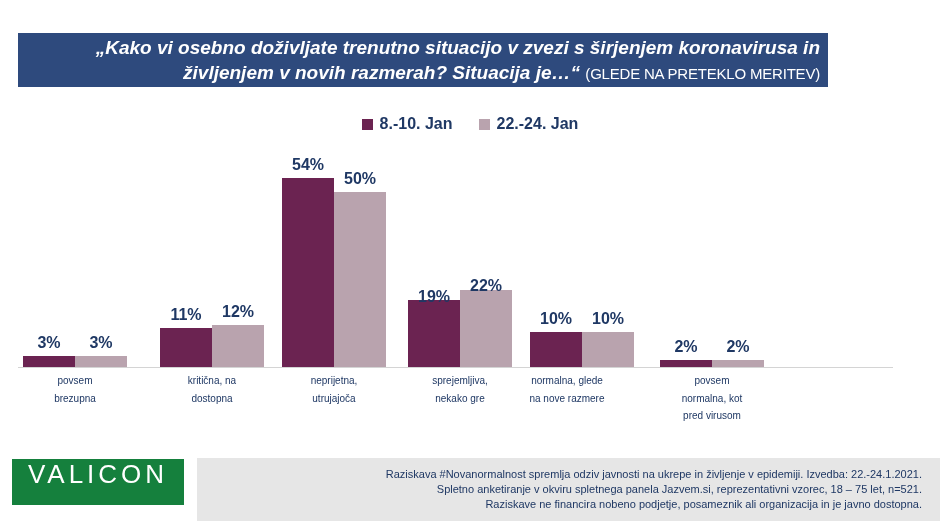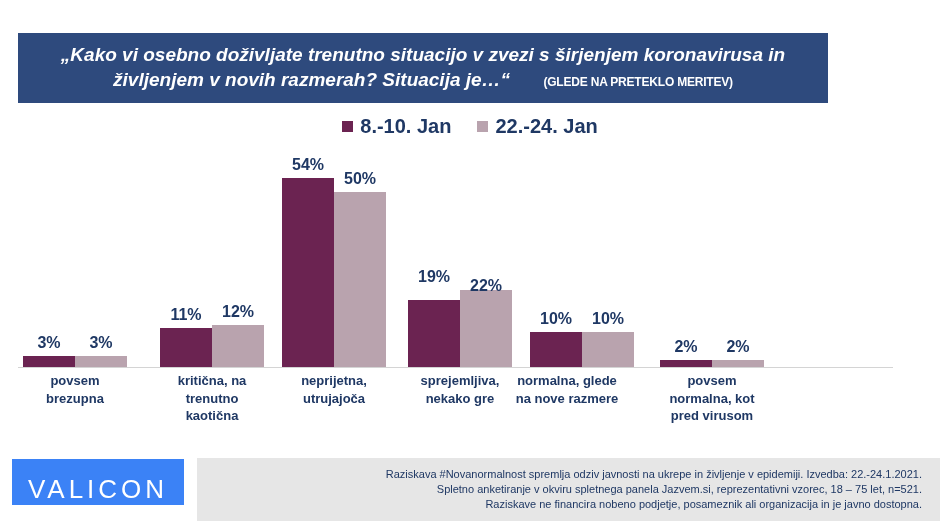--- a/index.html
+++ b/index.html
@@ -14,44 +14,43 @@
     overflow: hidden;
     position: relative;
   }
 
   
   #title-banner {
     position: absolute;
     left: 18px;
     top: 33px;
     width: 810px;
-    height: 70px;
+    height: 54px;
     background: #2E4A7D;
     box-sizing: border-box;
     display: flex;
     flex-direction: column;
-    align-items: center;
+    align-items: flex-end;
     justify-content: center;
-    padding: 4px 15px;
+    padding: 4px 8px;
   }
   .title-line {
     color: #ffffff;
     text-align: center;
     font-size: 19px;
     line-height: 25px;
     font-style: italic;
     font-weight: bold;
     white-space: nowrap;
   }
   .title-line .subtitle {
     font-style: normal;
-    font-weight: bold;
-    font-size: 12px;
+    font-weight: normal;
+    font-size: 15px;
     letter-spacing: -0.2px;
-    margin-left: 28px;
   }
 
   
   #legend {
     position: absolute;
     left: 0;
     top: 115px;
     width: 940px;
     display: flex;
     justify-content: center;
@@ -62,21 +61,21 @@
     display: flex;
     align-items: center;
     gap: 7px;
   }
   .legend-swatch {
     width: 11px;
     height: 11px;
     display: inline-block;
   }
   .legend-label {
-    font-size: 20px;
+    font-size: 16px;
     font-weight: bold;
     color: #1F3864;
     white-space: nowrap;
   }
 
   
   #plot {
     position: absolute;
     left: 0;
     top: 140px;
@@ -134,22 +133,22 @@
     position: absolute;
     left: 0;
     top: 372px;
     width: 940px;
     height: 64px;
   }
   .cat-label {
     position: absolute;
     top: 0;
     text-align: center;
-    font-size: 13px;
-    font-weight: bold;
+    font-size: 10px;
+    font-weight: normal;
     line-height: 17.5px;
     color: #1F3864;
   }
 
   
   #footer-panel {
     position: absolute;
     left: 197px;
     top: 458px;
     width: 743px;
@@ -168,23 +167,23 @@
     color: #1F3864;
     text-align: right;
     white-space: nowrap;
   }
   #valicon-logo {
     position: absolute;
     left: 12px;
     top: 459px;
     width: 172px;
     height: 46px;
-    background: #3b82f6;
-    display: flex;
-    align-items: flex-end;
+    background: #15803d;
+    display: flex;
+    align-items: flex-start;
     justify-content: center;
   }
   #valicon-logo .logo-text {
     color: #ffffff;
     font-size: 26px;
     letter-spacing: 4px;
     font-weight: normal;
     font-family: "Liberation Sans", sans-serif;
   }
 </style>
@@ -241,21 +240,21 @@
         </div>
         <div class="bar-slot">
           <div class="bar-value" style="bottom: 179px;">50%</div>
           <div class="bar-rect" title="neprijetna, utrujajoča — 22.-24. Jan: 50%" style="height: 175px; background: rgb(185, 163, 174);"></div>
         </div>
       </div>
     </div>
     <div class="bar-group" style="left: 408px; width: 104px;">
       <div class="bar-pair">
         <div class="bar-slot">
-          <div class="bar-value" style="bottom: 81px; margin-top: 40px;">19%</div>
+          <div class="bar-value" style="bottom: 61px; margin-top: 40px;">19%</div>
           <div class="bar-rect" title="sprejemljiva, nekako gre — 8.-10. Jan: 19%" style="height: 67px; background: rgb(107, 35, 81);"></div>
         </div>
         <div class="bar-slot">
           <div class="bar-value" style="bottom: 72px;">22%</div>
           <div class="bar-rect" title="sprejemljiva, nekako gre — 22.-24. Jan: 22%" style="height: 77px; background: rgb(185, 163, 174);"></div>
         </div>
       </div>
     </div>
     <div class="bar-group" style="left: 530px; width: 104px;">
       <div class="bar-pair">
@@ -283,22 +282,21 @@
     </div>
   </div>
 
 <div id="cat-labels">
     <div class="cat-label" style="left: 7px; width: 136px;">
       <div>povsem</div>
       <div>brezupna</div>
     </div>
     <div class="cat-label" style="left: 144px; width: 136px;">
       <div>kritična, na</div>
-      <div>trenutno</div>
-      <div>kaotična</div>
+      <div>dostopna</div>
     </div>
     <div class="cat-label" style="left: 392px; width: 136px;">
       <div>sprejemljiva,</div>
       <div>nekako gre</div>
     </div>
     <div class="cat-label" style="left: 266px; width: 136px;">
       <div>neprijetna,</div>
       <div>utrujajoča</div>
     </div>
     <div class="cat-label" style="left: 499px; width: 136px;">

